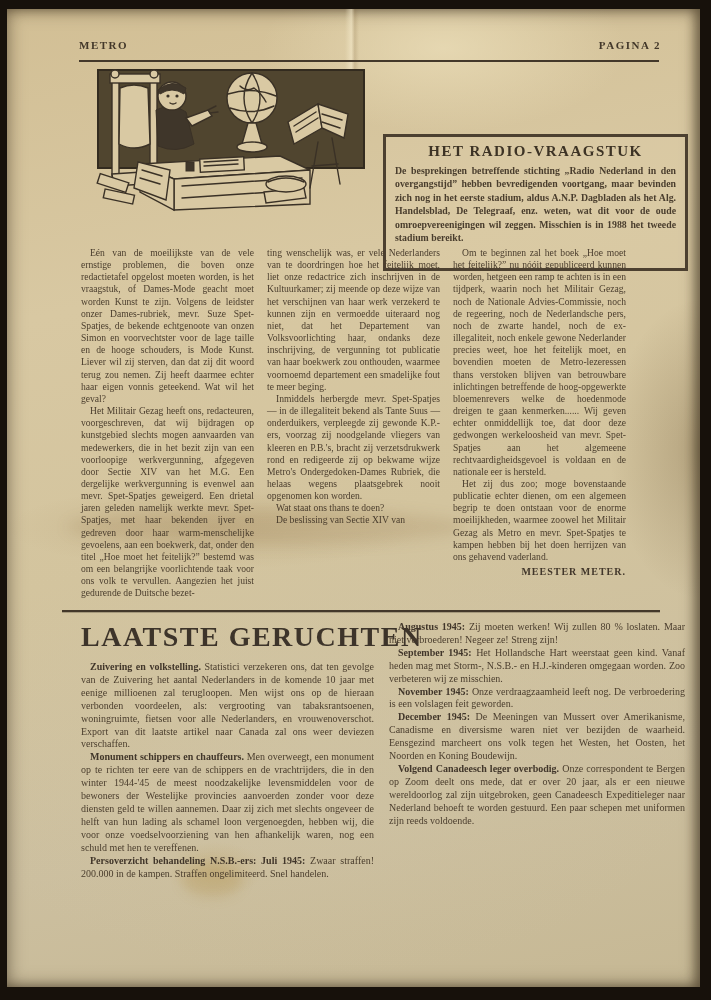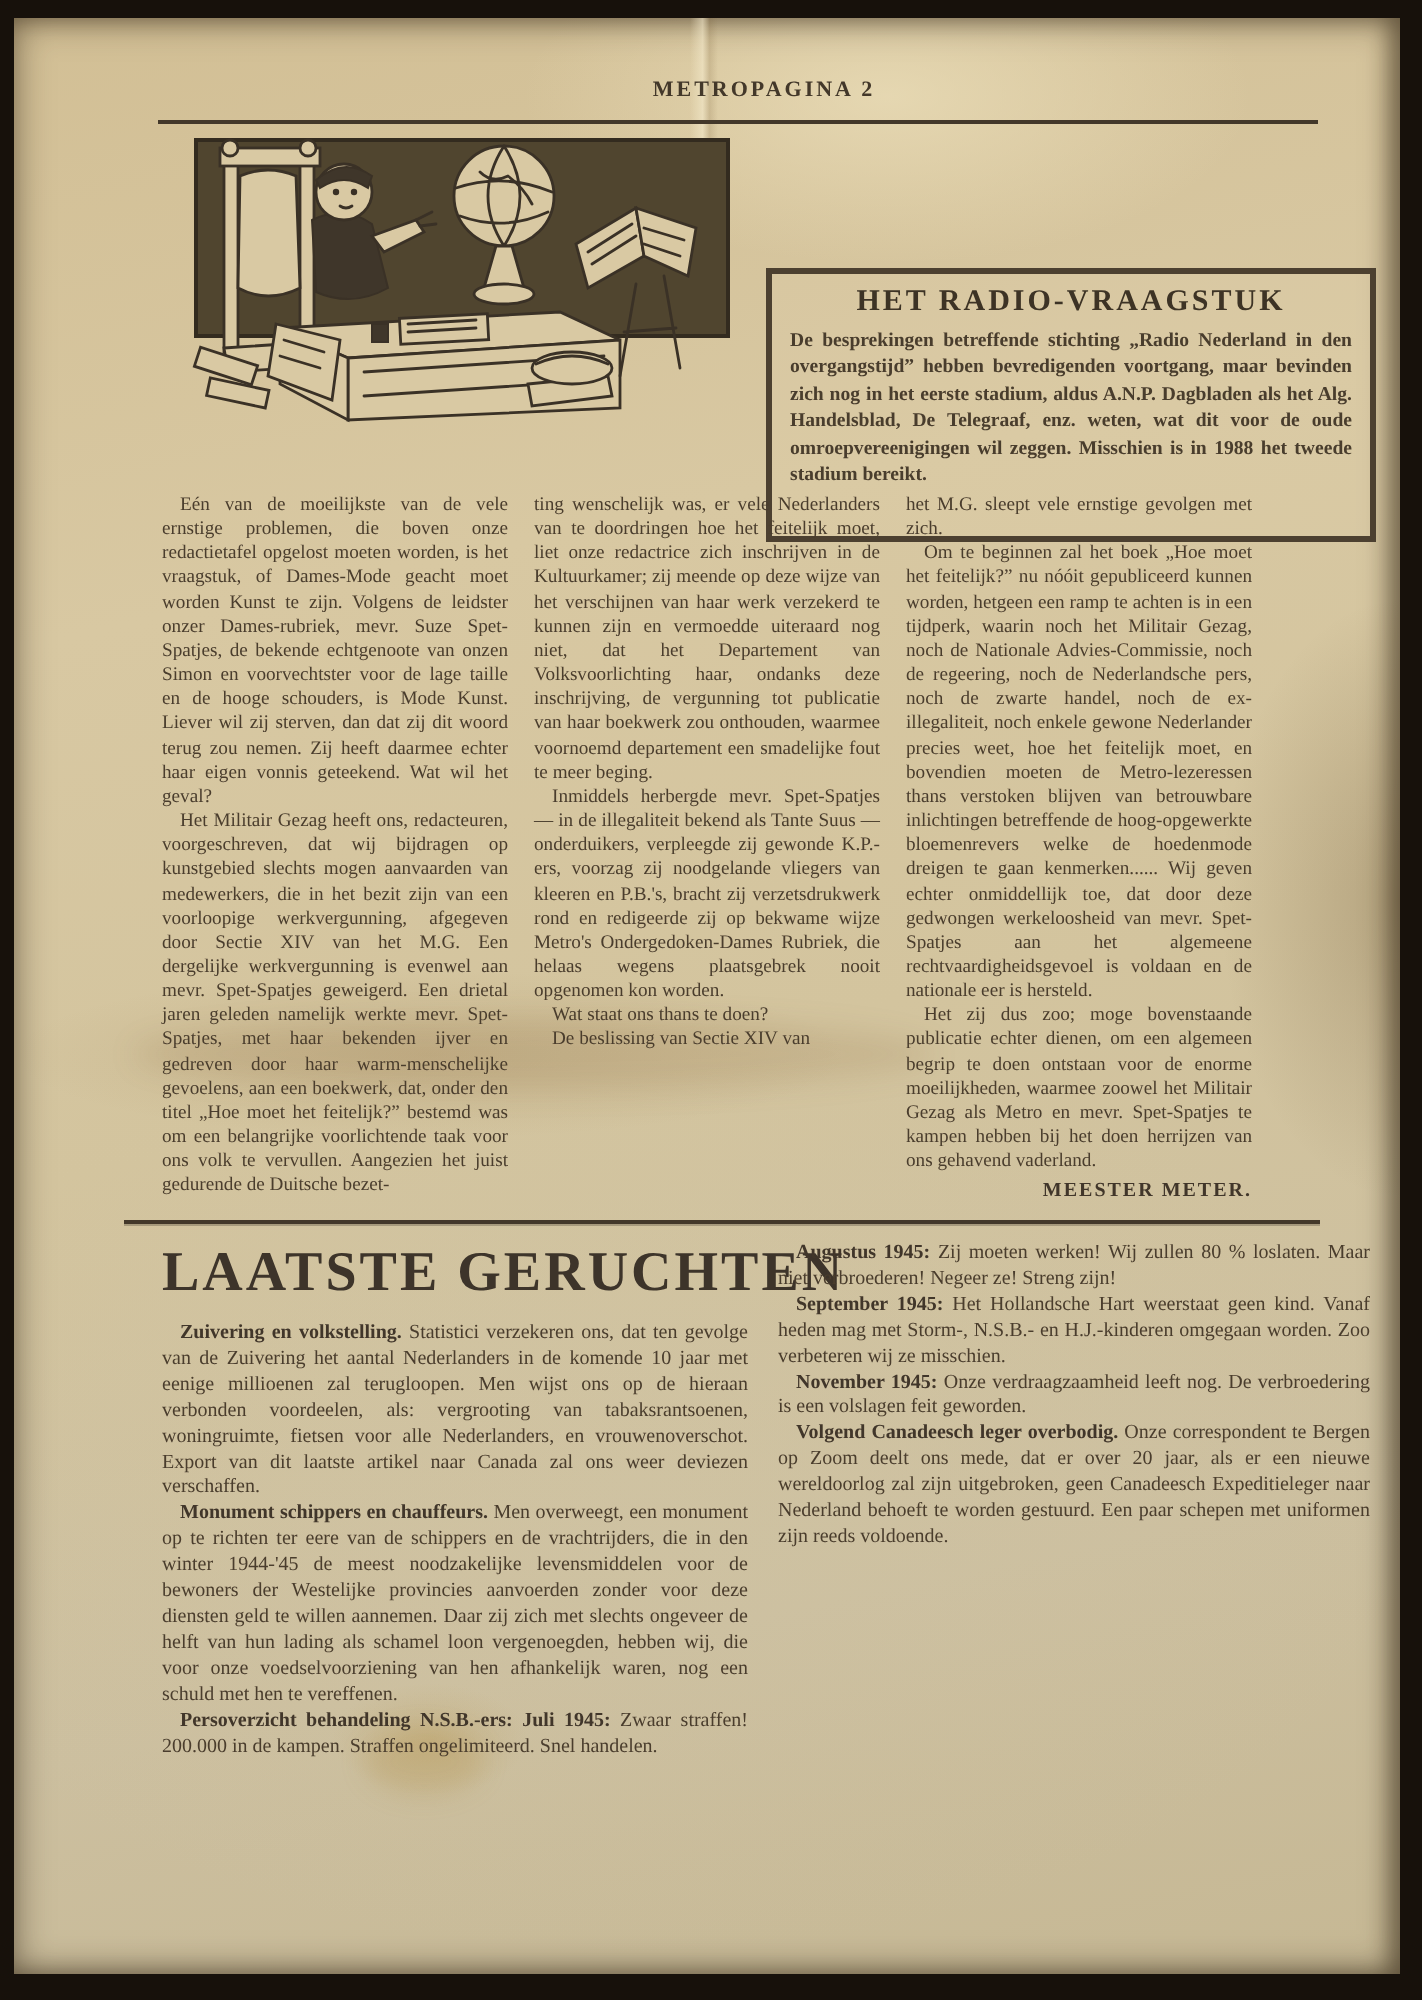--- a/index.html
+++ b/index.html
@@ -26,21 +26,21 @@
   }
   .stain-streak{
     position:absolute;left:60px;top:500px;width:400px;height:36px;border-radius:50%;
     background:rgba(125,88,40,.13);filter:blur(7px);
   }
   .stain-spot{
     position:absolute;left:175px;top:855px;width:60px;height:34px;border-radius:50%;
     background:rgba(165,125,35,.16);filter:blur(6px);
   }
   .ink{color:#463a2b;}
-  .header-row{position:absolute;left:84px;top:30px;width:582px;display:flex;justify-content:center;}
+  .header-row{position:absolute;left:72px;top:30px;width:582px;display:flex;justify-content:space-between;}
   .header-row span{font-size:11px;font-weight:bold;letter-spacing:1.5px;color:#43382a;}
   .rule{position:absolute;background:#43382a;height:2px;}
   .rule-top{left:72px;width:580px;top:51px;}
   .rule-mid{left:55px;width:598px;top:601px;height:2px;box-shadow:0 1px 0 rgba(67,56,42,.3);}
   .illustration{
     position:absolute;left:75px;top:57px;width:292px;height:148px;
   }
   .radio-box{
     position:absolute;left:376px;top:77px;width:281px;height:126px;
     border:3px solid #4c4030;padding:5px 9px 0 9px;background:rgba(222,208,172,.25);margin-top:48px;
@@ -161,21 +161,20 @@
         <p class="bp">Het Militair Gezag heeft ons, redacteuren, voorgeschreven, dat wij bijdragen op kunstgebied slechts mogen aanvaarden van medewerkers, die in het bezit zijn van een voorloopige werkvergunning, afgegeven door Sectie XIV van het M.G. Een dergelijke werkvergunning is evenwel aan mevr. Spet-Spatjes geweigerd. Een drietal jaren geleden namelijk werkte mevr. Spet-Spatjes, met haar bekenden ijver en gedreven door haar warm-menschelijke gevoelens, aan een boekwerk, dat, onder den titel „Hoe moet het feitelijk?” bestemd was om een belangrijke voorlichtende taak voor ons volk te vervullen. Aangezien het juist gedurende de Duitsche bezet-</p>
       </div>
     <div class="col">
         <p class="bp cont">ting wenschelijk was, er vele Nederlanders van te doordringen hoe het feitelijk moet, liet onze redactrice zich inschrijven in de Kultuurkamer; zij meende op deze wijze van het verschijnen van haar werk verzekerd te kunnen zijn en vermoedde uiteraard nog niet, dat het Departement van Volksvoorlichting haar, ondanks deze inschrijving, de vergunning tot publicatie van haar boekwerk zou onthouden, waarmee voornoemd departement een smadelijke fout te meer beging.</p>
         <p class="bp">Inmiddels herbergde mevr. Spet-Spatjes — in de illegaliteit bekend als Tante Suus — onderduikers, verpleegde zij gewonde K.P.-ers, voorzag zij noodgelande vliegers van kleeren en P.B.'s, bracht zij verzetsdrukwerk rond en redigeerde zij op bekwame wijze Metro's Ondergedoken-Dames Rubriek, die helaas wegens plaatsgebrek nooit opgenomen kon worden.</p>
         <p class="bp">Wat staat ons thans te doen?</p>
         <p class="bp">De beslissing van Sectie XIV van</p>
       </div>
     <div class="col">
       <div>
-          <p class="bp cont">het M.G. sleept vele ernstige gevolgen met zich.</p>
           <p class="bp">Om te beginnen zal het boek „Hoe moet het feitelijk?” nu nóóit gepubliceerd kunnen worden, hetgeen een ramp te achten is in een tijdperk, waarin noch het Militair Gezag, noch de Nationale Advies-Commissie, noch de regeering, noch de Nederlandsche pers, noch de zwarte handel, noch de ex-illegaliteit, noch enkele gewone Nederlander precies weet, hoe het feitelijk moet, en bovendien moeten de Metro-lezeressen thans verstoken blijven van betrouwbare inlichtingen betreffende de hoog-opgewerkte bloemenrevers welke de hoedenmode dreigen te gaan kenmerken...... Wij geven echter onmiddellijk toe, dat door deze gedwongen werkeloosheid van mevr. Spet-Spatjes aan het algemeene rechtvaardigheidsgevoel is voldaan en de nationale eer is hersteld.</p>
           <p class="bp">Het zij dus zoo; moge bovenstaande publicatie echter dienen, om een algemeen begrip te doen ontstaan voor de enorme moeilijkheden, waarmee zoowel het Militair Gezag als Metro en mevr. Spet-Spatjes te kampen hebben bij het doen herrijzen van ons gehavend vaderland.</p>
         </div>
       <p class="signature">MEESTER METER.</p>
     </div>
   </div>
 
   <div class="rule rule-mid"></div>
 
   <div class="rumors">
@@ -184,16 +183,17 @@
       <div>
           <p class="bp"><b>Zuivering en volkstelling. </b>Statistici verzekeren ons, dat ten gevolge van de Zuivering het aantal Nederlanders in de komende 10 jaar met eenige millioenen zal terugloopen. Men wijst ons op de hieraan verbonden voordeelen, als: vergrooting van tabaksrantsoenen, woningruimte, fietsen voor alle Nederlanders, en vrouwenoverschot. Export van dit laatste artikel naar Canada zal ons weer deviezen verschaffen.</p>
           <p class="bp"><b>Monument schippers en chauffeurs. </b>Men overweegt, een monument op te richten ter eere van de schippers en de vrachtrijders, die in den winter 1944-'45 de meest noodzakelijke levensmiddelen voor de bewoners der Westelijke provincies aanvoerden zonder voor deze diensten geld te willen aannemen. Daar zij zich met slechts ongeveer de helft van hun lading als schamel loon vergenoegden, hebben wij, die voor onze voedselvoorziening van hen afhankelijk waren, nog een schuld met hen te vereffenen.</p>
           <p class="bp"><b>Persoverzicht behandeling N.S.B.-ers: Juli 1945: </b>Zwaar straffen! 200.000 in de kampen. Straffen ongelimiteerd. Snel handelen.</p>
         </div>
     </div>
     <div class="rcol-right">
         <p class="bp"><b>Augustus 1945: </b>Zij moeten werken! Wij zullen 80 % loslaten. Maar niet verbroederen! Negeer ze! Streng zijn!</p>
         <p class="bp"><b>September 1945: </b>Het Hollandsche Hart weerstaat geen kind. Vanaf heden mag met Storm-, N.S.B.- en H.J.-kinderen omgegaan worden. Zoo verbeteren wij ze misschien.</p>
         <p class="bp"><b>November 1945: </b>Onze verdraagzaamheid leeft nog. De verbroedering is een volslagen feit geworden.</p>
+        <p class="bp"><b>December 1945: </b>De Meeningen van Mussert over Amerikanisme, Canadisme en diversisme waren niet ver bezijden de waarheid. Eensgezind marcheert ons volk tegen het Westen, het Oosten, het Noorden en Koning Boudewijn.</p>
         <p class="bp"><b>Volgend Canadeesch leger overbodig. </b>Onze correspondent te Bergen op Zoom deelt ons mede, dat er over 20 jaar, als er een nieuwe wereldoorlog zal zijn uitgebroken, geen Canadeesch Expeditieleger naar Nederland behoeft te worden gestuurd. Een paar schepen met uniformen zijn reeds voldoende.</p>
       </div>
   </div>
 </div>
 
 </body></html>

